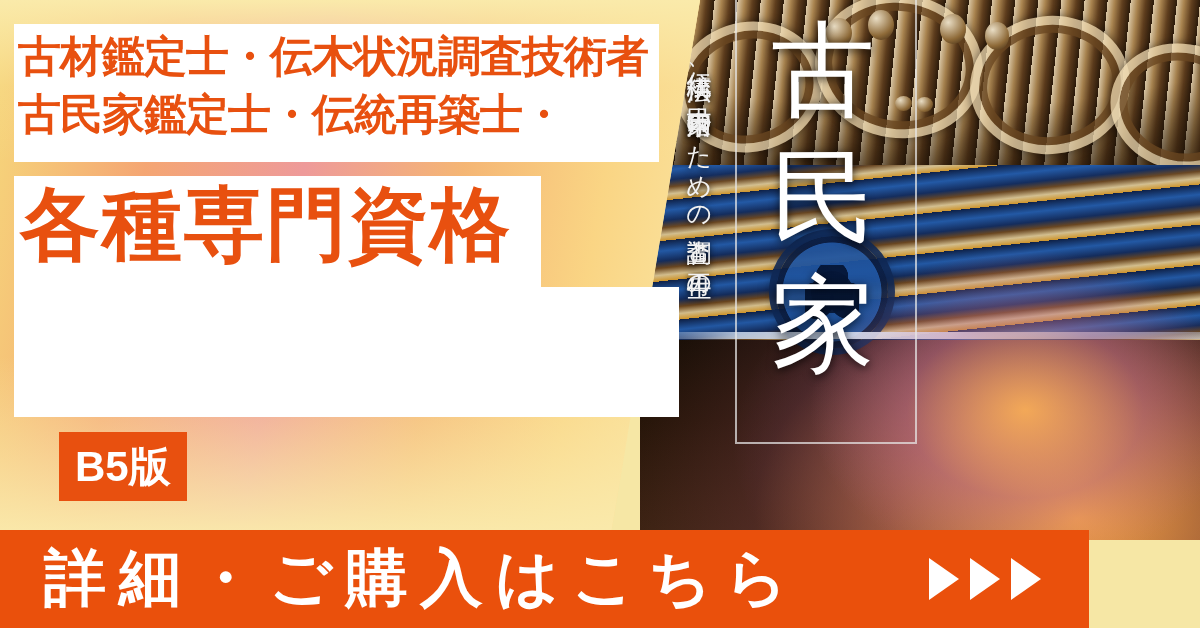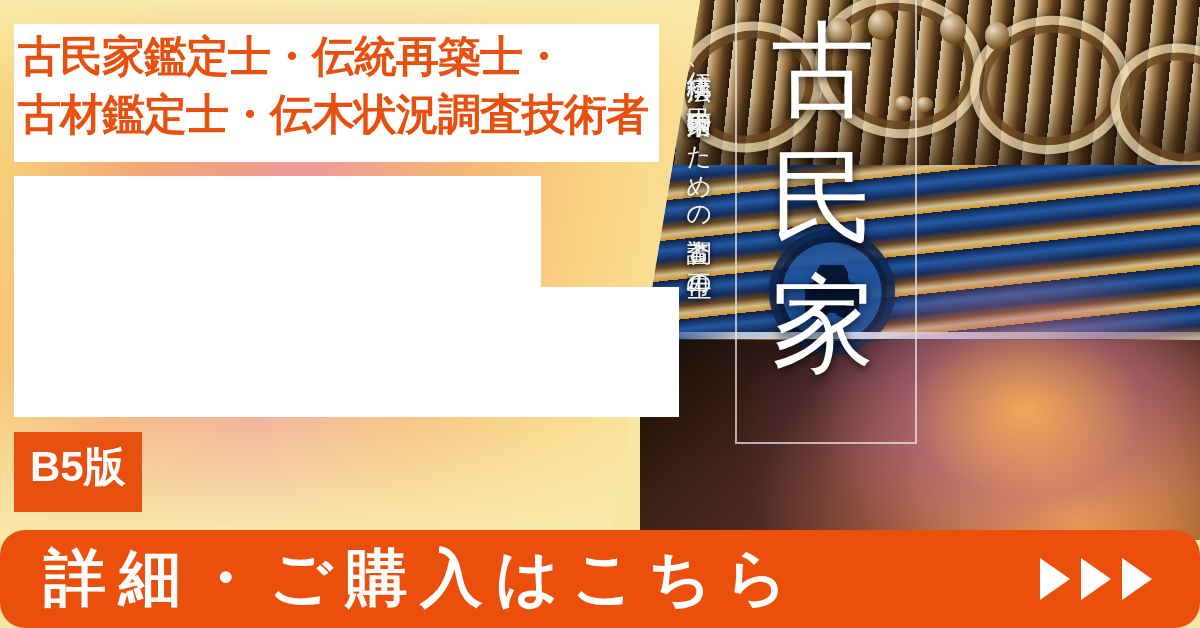--- a/index.html
+++ b/index.html
@@ -146,32 +146,33 @@
     letter-spacing:2px;white-space:nowrap;
   }
 
   
   .price-row{
     position:absolute;left:14px;top:432px;display:flex;align-items:center;gap:18px;
   }
   .badge{
     background:#e8500f;color:#ffffff;
     font-size:42px;font-weight:700;line-height:1;
-    padding:14px 16px 24px;letter-spacing:0;
+    padding:14px 16px 13px;letter-spacing:0;
     white-space:nowrap;
+    margin-left:45px;
   }
   .price{
     color:#e8500f;font-size:50px;font-weight:400;line-height:1;
     white-space:nowrap;letter-spacing:0;
   }
 
   
   .cta{
-    position:absolute;left:0;top:530px;width:1200px;height:98px;
-    background:#ea500c;display:flex;align-items:center;border-radius:25px;
+    position:absolute;left:0;top:530px;width:1089px;height:98px;
+    background:#ea500c;display:flex;align-items:center;
   }
   .cta-text{
     position:absolute;left:44px;top:50%;transform:translateY(-52%);
     color:#ffffff;font-size:62px;font-weight:700;
     letter-spacing:13px;white-space:nowrap;line-height:1;
   }
   .arrows{
     position:absolute;right:48px;top:50%;transform:translateY(-50%);
     display:flex;gap:11px;align-items:center;
   }
@@ -217,24 +218,25 @@
 
   <div class="cream">
     <div class="wash"></div>
   </div>
 
   <div class="box box-top"></div>
   <div class="box box-mid"></div>
   <div class="box box-low"></div>
 
   <div class="line-cert">
+    <span>古材鑑定士・伝木状況調査技術者</span>
     <span>古民家鑑定士・伝統再築士・</span>
-    <span>古材鑑定士・伝木状況調査技術者</span>
-  </div>
-
+  </div>
+
+  <div class="line-big1">各種専門資格</div>
 
   <div class="price-row">
     <div class="badge">B5版</div>
   </div>
 
   <div class="cta">
     <div class="cta-text">詳細・ご購入はこちら</div>
     <div class="arrows">
       <div class="arrow"></div>
       <div class="arrow"></div>

